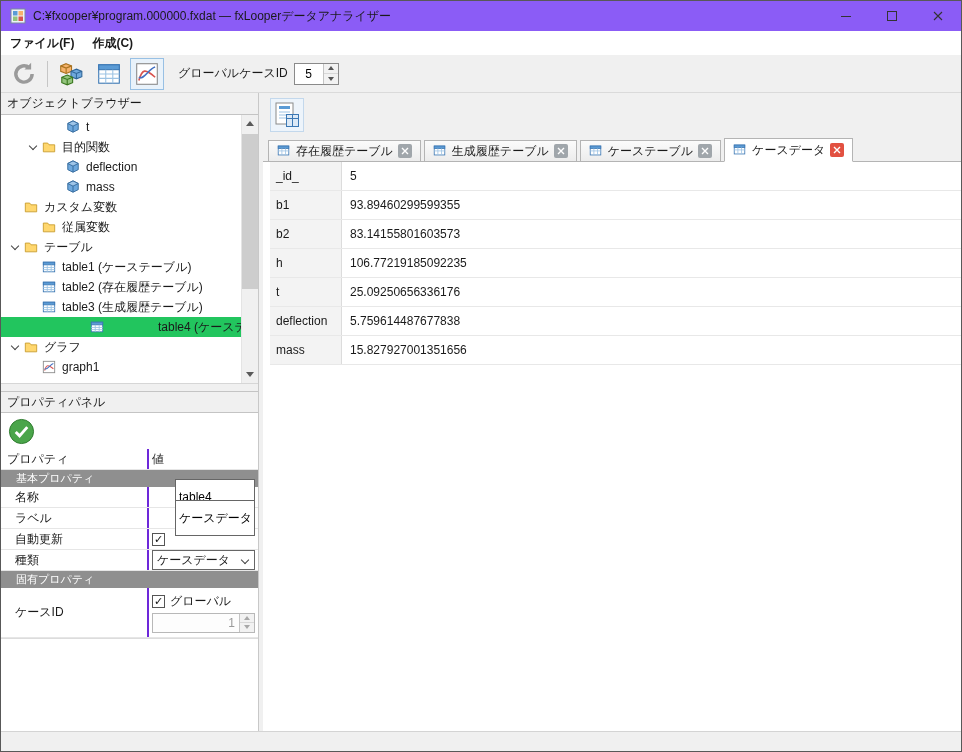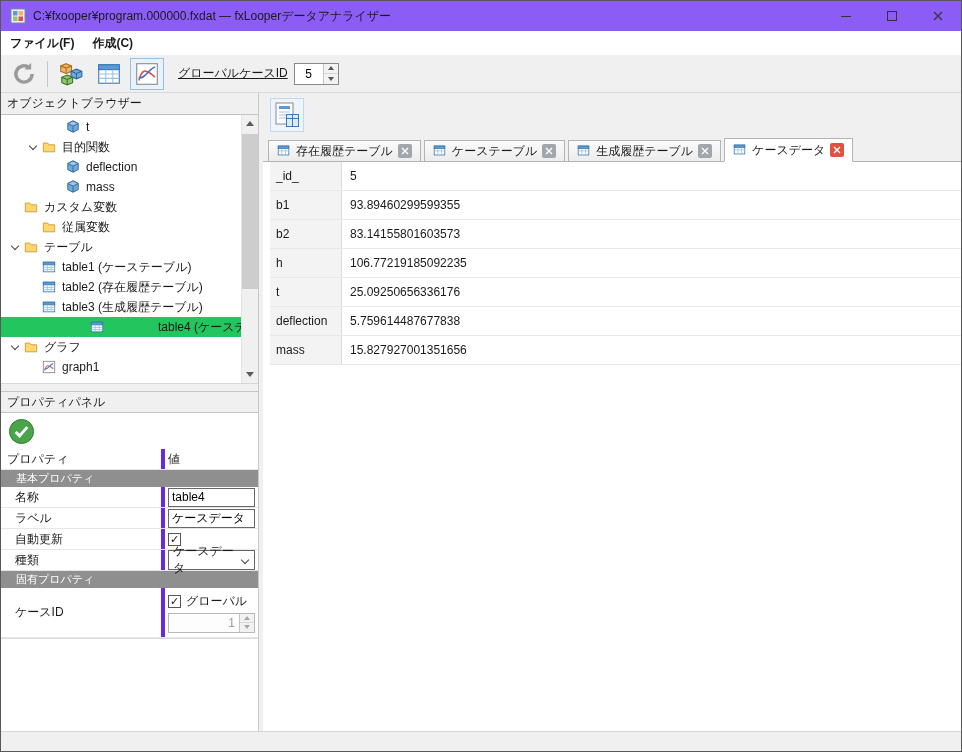--- a/index.html
+++ b/index.html
@@ -18,21 +18,21 @@
 
   
   .menubar { height:24px; background:#fff; display:flex; align-items:stretch; flex:0 0 auto; }
   .menu-item { padding:0 9px; display:flex; align-items:center;font-weight:bold; }
 
   
   .toolbar { height:38px; background:#f0f0f0; border-bottom:1px solid #dadada; display:flex; align-items:center; padding:0 6px; flex:0 0 auto; }
   .tb-btn { width:34px; height:32px; display:flex; align-items:center; justify-content:center; margin-right:4px; }
   .tb-btn.framed { border:1px solid #98c0e4; background:#e9f2fa; }
   .tb-sep { width:1px; height:26px; background:#c6c6c6; margin:0 6px 0 2px; }
-  .gcid-label { margin:0 6px 0 10px; white-space:nowrap;text-decoration:underline; }
+  .gcid-label { margin:0 6px 0 10px; white-space:nowrap; }
   .spinbox { display:flex; height:22px; border:1px solid #8a8a8a; background:#fff; }
   .spinbox input { width:28px; border:none; text-align:center; font:inherit; outline:none; background:transparent; }
   .spin-btns { width:15px; display:flex; flex-direction:column; border-left:1px solid #c4c4c4; }
   .spin-up,.spin-down { flex:1; display:flex; align-items:center; justify-content:center; background:#f2f2f2; }
   .spin-up { border-bottom:1px solid #d8d8d8; }
   .spin-up::after { content:""; border-left:3px solid transparent; border-right:3px solid transparent; border-bottom:4px solid #555; }
   .spin-down::after { content:""; border-left:3px solid transparent; border-right:3px solid transparent; border-top:4px solid #555; }
 
   
   .main { flex:1; display:flex; min-height:0; }
@@ -57,25 +57,25 @@
   .sb-up::after { content:""; border-left:4px solid transparent; border-right:4px solid transparent; border-bottom:5px solid #5a5a5a; }
   .sb-down::after { content:""; border-left:4px solid transparent; border-right:4px solid transparent; border-top:5px solid #5a5a5a; }
   .sb-thumb { position:absolute; left:0; top:19px; width:16px; height:155px; background:#cdcdcd; }
 
   
   .hsplit { height:8px; background:#f0f0f0; border-top:1px solid #d6d6d6; flex:0 0 auto; }
   .prop-check-row { height:36px; background:#fff; display:flex; align-items:center; padding-left:6px; flex:0 0 auto; }
   .apply-btn { width:28px; height:28px; display:flex; align-items:center; justify-content:center; }
   .prop-table { flex:0 0 auto; border-bottom:1px solid #dcdcdc; background:#fff; }
   .prow { display:flex; border-bottom:1px solid #e6e6e6; height:21px; align-items:stretch; }
-  .pcell-l { width:164px; flex:0 0 auto; border-right:4px solid #6d28d9; display:flex; align-items:center; padding-left:14px; }
+  .pcell-l { width:148px; flex:0 0 auto; border-right:2px solid #6d28d9; display:flex; align-items:center; padding-left:14px; }
   .prow.header .pcell-l { padding-left:6px; }
   .pcell-r { flex:1; display:flex; align-items:center; padding:1px 3px; min-width:0; }
   .psection { height:17px; background:#8f8f8f; color:#fff; display:flex; align-items:center; padding-left:15px; font-size:11px; }
-  .text-input { width:100%; height:19px; border:1px solid #666; font:inherit; padding:0 3px; outline:none; background:#fff; }
+  .text-input { width:100%; height:19px; border:1px solid #666; font:inherit; padding:17px 3px; outline:none; background:#fff;margin-left:23px; }
   .checkbox { width:13px; height:13px; border:1px solid #555; background:#fff; display:flex; align-items:center; justify-content:center; font-size:11px; line-height:10px; color:#111; flex:0 0 auto; }
   .dropdown { width:100%; height:20px; border:1px solid #666; background:#fff; display:flex; align-items:center; padding:0 18px 0 4px; position:relative; }
   .dd-chev { position:absolute; right:6px; top:6px; width:6px; height:6px; border-right:1.5px solid #444; border-bottom:1.5px solid #444; transform:rotate(45deg); }
   .prow.caseid { height:50px; }
   .caseid-val { flex-direction:column; align-items:stretch; justify-content:center; gap:3px; }
   .chk-line { display:flex; align-items:center; gap:5px; }
   .spinbox.disabled { width:100%; height:20px; border-color:#b8b8b8; background:#fdfdfd; }
   .spinbox.disabled .spin-val { flex:1; text-align:right; padding-right:4px; color:#9a9a9a; line-height:18px; }
   .spinbox.disabled .spin-up::after { border-bottom-color:#a8a8a8; }
   .spinbox.disabled .spin-down::after { border-top-color:#a8a8a8; }
@@ -447,36 +447,36 @@
             </span>
         </div>
         <div class="tab">
           <span class="ticon12">
               <svg width="13" height="13" viewBox="0 0 16 16">
                 <rect x="1.5" y="2.5" width="13" height="11" fill="#fff" stroke="#3c78b4"></rect>
                 <rect x="1.5" y="2.5" width="13" height="3" fill="#5b9bd5" stroke="#3c78b4"></rect>
                 <path d="M1.5 8.5h13M6 5.5v8M10.5 5.5v8" stroke="#9cc3e4" fill="none"></path>
               </svg>
             </span>
-          <span>ケーステーブル</span>
+          <span>生成履歴テーブル</span>
           <span class="tab-close">
               <svg width="8" height="8" viewBox="0 0 8 8">
                 <path d="M1 1l6 6M7 1l-6 6" stroke="#fff" stroke-width="1.4"></path>
               </svg>
             </span>
         </div>
         <div class="tab">
           <span class="ticon12">
               <svg width="13" height="13" viewBox="0 0 16 16">
                 <rect x="1.5" y="2.5" width="13" height="11" fill="#fff" stroke="#3c78b4"></rect>
                 <rect x="1.5" y="2.5" width="13" height="3" fill="#5b9bd5" stroke="#3c78b4"></rect>
                 <path d="M1.5 8.5h13M6 5.5v8M10.5 5.5v8" stroke="#9cc3e4" fill="none"></path>
               </svg>
             </span>
-          <span>生成履歴テーブル</span>
+          <span>ケーステーブル</span>
           <span class="tab-close">
               <svg width="8" height="8" viewBox="0 0 8 8">
                 <path d="M1 1l6 6M7 1l-6 6" stroke="#fff" stroke-width="1.4"></path>
               </svg>
             </span>
         </div>
         <div class="tab active">
           <span class="ticon12">
               <svg width="13" height="13" viewBox="0 0 16 16">
                 <rect x="1.5" y="2.5" width="13" height="11" fill="#fff" stroke="#3c78b4"></rect>

